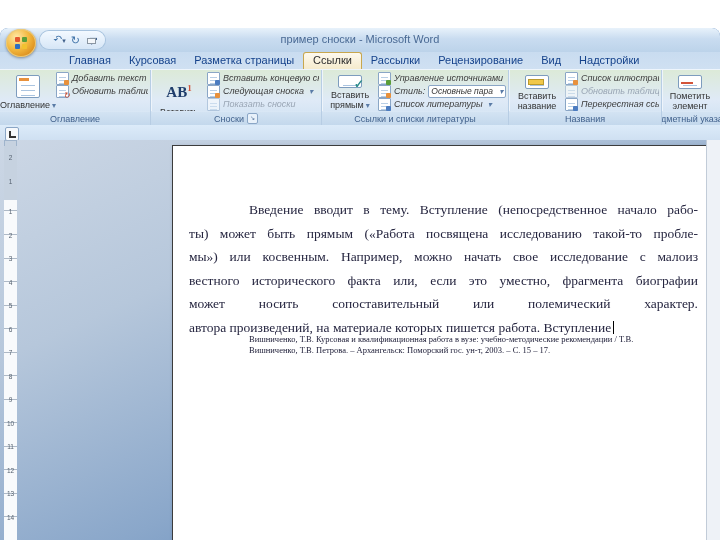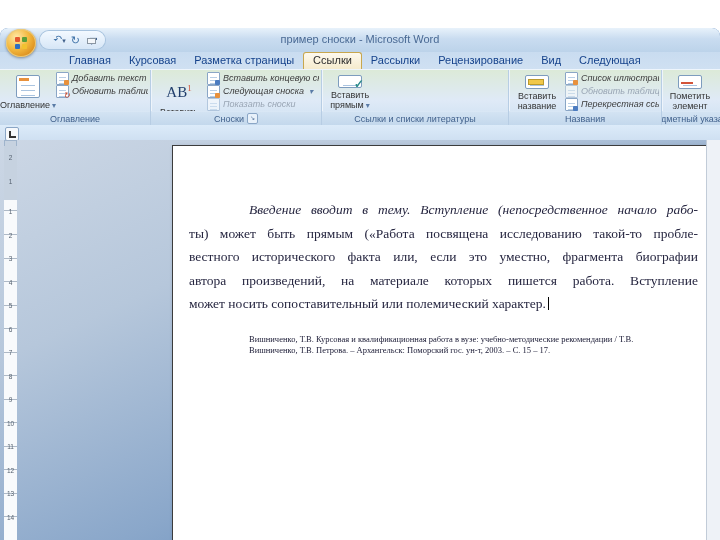--- a/index.html
+++ b/index.html
@@ -58,21 +58,21 @@
   .bigbtn{width:50px;flex:0 0 auto;display:flex;flex-direction:column;align-items:center;
           justify-content:flex-start;padding-top:3px;border-radius:3px;cursor:default;}
   .blabel{font-size:9px;line-height:10px;color:#333;text-align:center;margin-top:2px;white-space:normal;}
   .doc{width:22px;height:26px;background:#fff;border:1px solid #7d9cbe;border-radius:2px;position:relative;
        background-image:repeating-linear-gradient(#fff 0 4px,#aac4e0 4px 5px);background-size:14px 100%;
        background-position:4px 5px;background-repeat:no-repeat;}
   .doc.mark-or::after{content:"";position:absolute;left:2px;top:2px;width:10px;height:3px;background:#e8913c;}
   .doc.mark-tl::after{content:"✓";position:absolute;right:-3px;bottom:-4px;color:#2e8b8b;font-size:12px;font-weight:bold;}
   .doc.mark-yl::after{content:"";position:absolute;left:2px;bottom:3px;width:14px;height:4px;background:#f0c84a;border:1px solid #b99a2e;}
   .doc.mark-rd::after{content:"";position:absolute;left:2px;bottom:4px;width:12px;height:2px;background:#d2543a;}
-  .ab1{font-family:"Liberation Serif",serif;font-weight:normal;color:#1f3d6b;font-size:15px;line-height:26px;}
+  .ab1{font-family:"Liberation Serif",serif;font-weight:bold;color:#1f3d6b;font-size:15px;line-height:26px;}
   .ab1 sup{color:#d2543a;font-size:9px;}
   .smalls{flex:1;display:flex;flex-direction:column;justify-content:flex-start;gap:1px;overflow:hidden;font-style:italic;}
   .sbtn{display:flex;align-items:center;gap:3px;height:12px;font-size:9px;color:#3c3c3c;
         white-space:nowrap;padding:0 1px;border-radius:2px;cursor:default;}
   .sbtn.disabled{color:#9aa6b5;}
   .sicon{width:11px;height:11px;flex:0 0 auto;background:#fff;border:1px solid #8aa6c6;border-radius:1px;
          background-image:repeating-linear-gradient(#fff 0 2px,#b9cfe6 2px 3px);
          background-size:7px 100%;background-position:2px 2px;background-repeat:no-repeat;position:relative;}
   .sicon.ov-or::after{content:"";position:absolute;right:-1px;bottom:-1px;width:5px;height:5px;background:#e8913c;border-radius:1px;}
   .sicon.ov-rd::after{content:"↻";position:absolute;right:-2px;bottom:-3px;color:#c4452c;font-size:8px;}
@@ -101,21 +101,21 @@
             display:flex;flex-direction:column;
             background-image:repeating-linear-gradient(to bottom,transparent 0 10.5px,#aeb9c6 10.5px 11.5px,transparent 11.5px 23.5px);}
   .vcell{height:23.5px;flex:0 0 auto;display:flex;align-items:center;justify-content:center;}
 
   
   .page{position:absolute;left:172px;top:5px;width:533px;height:395px;background:#ffffff;
         border:1px solid #3c3c3c;box-shadow:2px 2px 4px rgba(20,40,70,.35);}
   .para{position:absolute;left:16px;top:52px;width:509px;
         font-family:"Liberation Serif",serif;font-size:13.5px;line-height:23.5px;color:#262640;}
   .dline{text-align:justify;text-align-last:justify;white-space:normal;}
-  .dline:first-child{text-indent:60px;font-style:italic;}
+  .dline:first-child{text-indent:60px;}
   .dline:last-child{text-align-last:left;}
   .dline:last-child::after{content:"";display:inline-block;width:1px;height:13px;background:#000;
         margin-left:2px;vertical-align:-2px;}
   .footnote{position:absolute;left:76px;top:188px;width:428px;
             font-family:"Liberation Serif",serif;font-size:8.5px;line-height:10.5px;color:#20203a;}
   .rightstrip{position:absolute;left:706px;top:0;bottom:0;width:14px;background:#eef2f7;
               border-left:1px solid #c2ccd8;}
 </style>
 </head>
 <body>
@@ -144,21 +144,21 @@
   </div>
 
   <div class="tabrow">
     <span class="tab">Главная</span>
     <span class="tab">Курсовая</span>
     <span class="tab">Разметка страницы</span>
     <span class="tab active">Ссылки</span>
     <span class="tab">Рассылки</span>
     <span class="tab">Рецензирование</span>
     <span class="tab">Вид</span>
-    <span class="tab">Следующая</span>
+    <span class="tab">Надстройки</span>
   </div>
 
   <div class="ribbon">
 
     <div class="group g1">
       <div class="grow">
         <div class="bigbtn">
           <span class="doc mark-or"></span>
           <span class="blabel"><span>Оглавление</span><span class="drop"></span></span>
         </div>
@@ -205,20 +205,39 @@
         <span>Сноски</span>
         <span class="launcher">↘</span>
       </div>
     </div>
 
     <div class="group g3">
       <div class="grow">
         <div class="bigbtn">
           <span class="doc mark-tl"></span>
           <span class="blabel"><span>Вставить прямым</span><span class="drop"></span></span>
+        </div>
+        <div class="smalls">
+          <div class="sbtn">
+            <span class="sicon ov-gn"></span>
+            <span>Управление источниками</span>
+          </div>
+          <div class="sbtn">
+            <span class="sicon ov-or"></span>
+            <span>Стиль:</span>
+            <span class="combo">
+              <span>Основные пара</span>
+                <span class="drop"></span>
+            </span>
+          </div>
+          <div class="sbtn">
+            <span class="sicon ov-bl"></span>
+            <span>Список литературы</span>
+              <span class="drop"></span>
+          </div>
         </div>
       </div>
       <div class="glabel">
           <span>Ссылки и списки литературы</span>
         </div>
     </div>
 
     <div class="group g4">
       <div class="grow">
         <div class="bigbtn">
@@ -290,23 +309,24 @@
           <span class="vcell">13</span>
           <span class="vcell">14</span>
         </div>
     </div>
 
     <div class="page">
       <div class="para">
 
       <div class="dline">Введение вводит в тему. Вступление (непосредственное начало рабо-</div>
           <div class="dline">ты) может быть прямым («Работа посвящена исследованию такой-то пробле-</div>
+          <div class="dline">мы») или косвенным. Например, можно начать свое исследование с малоиз</div>
           <div class="dline">вестного исторического факта или, если это уместно, фрагмента биографии</div>
+          <div class="dline">может носить сопоставительный или полемический характер.</div>
           <div class="dline">автора произведений, на материале которых пишется работа. Вступление</div>
-          <div class="dline">может носить сопоставительный или полемический характер.</div>
         </div>
       <div class="footnote">
 
       <div>Вишниченко, Т.В. Курсовая и квалификационная работа в вузе: учебно-методические рекомендации / Т.В.</div>
           <div>Вишниченко, Т.В. Петрова. – Архангельск: Поморский гос. ун-т, 2003. – С. 15 – 17.</div>
         </div>
     </div>
 
     <div class="rightstrip"></div>
   </div>

